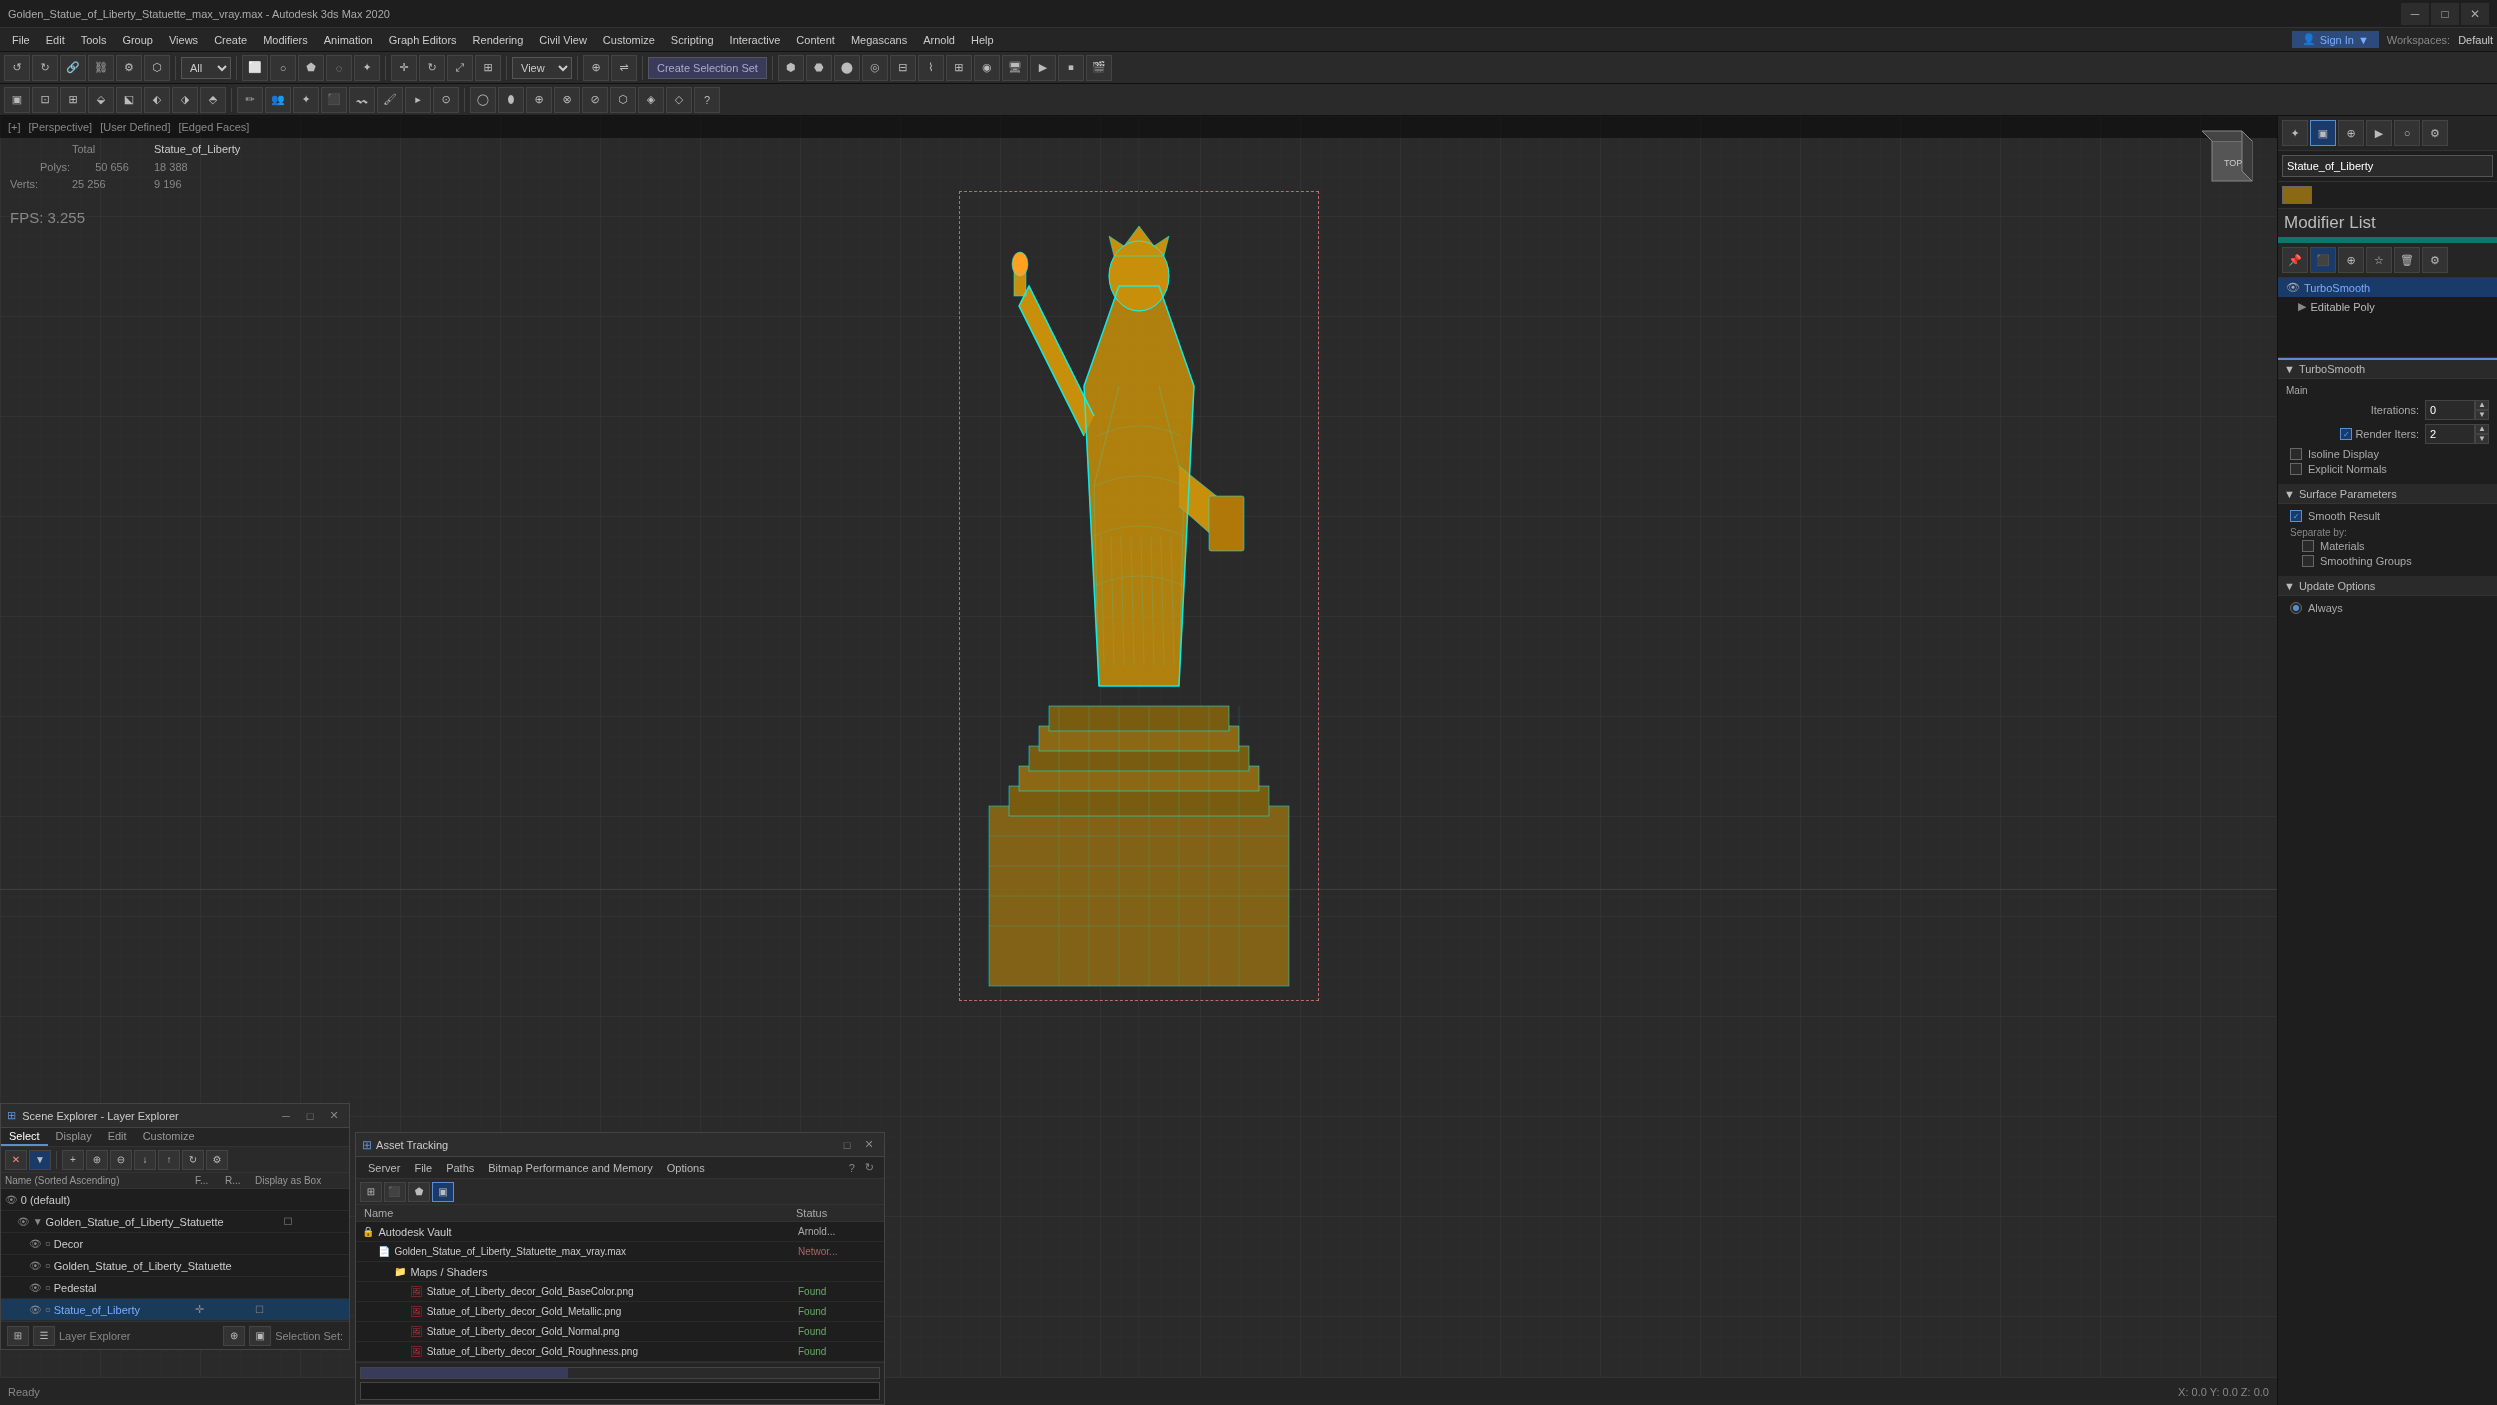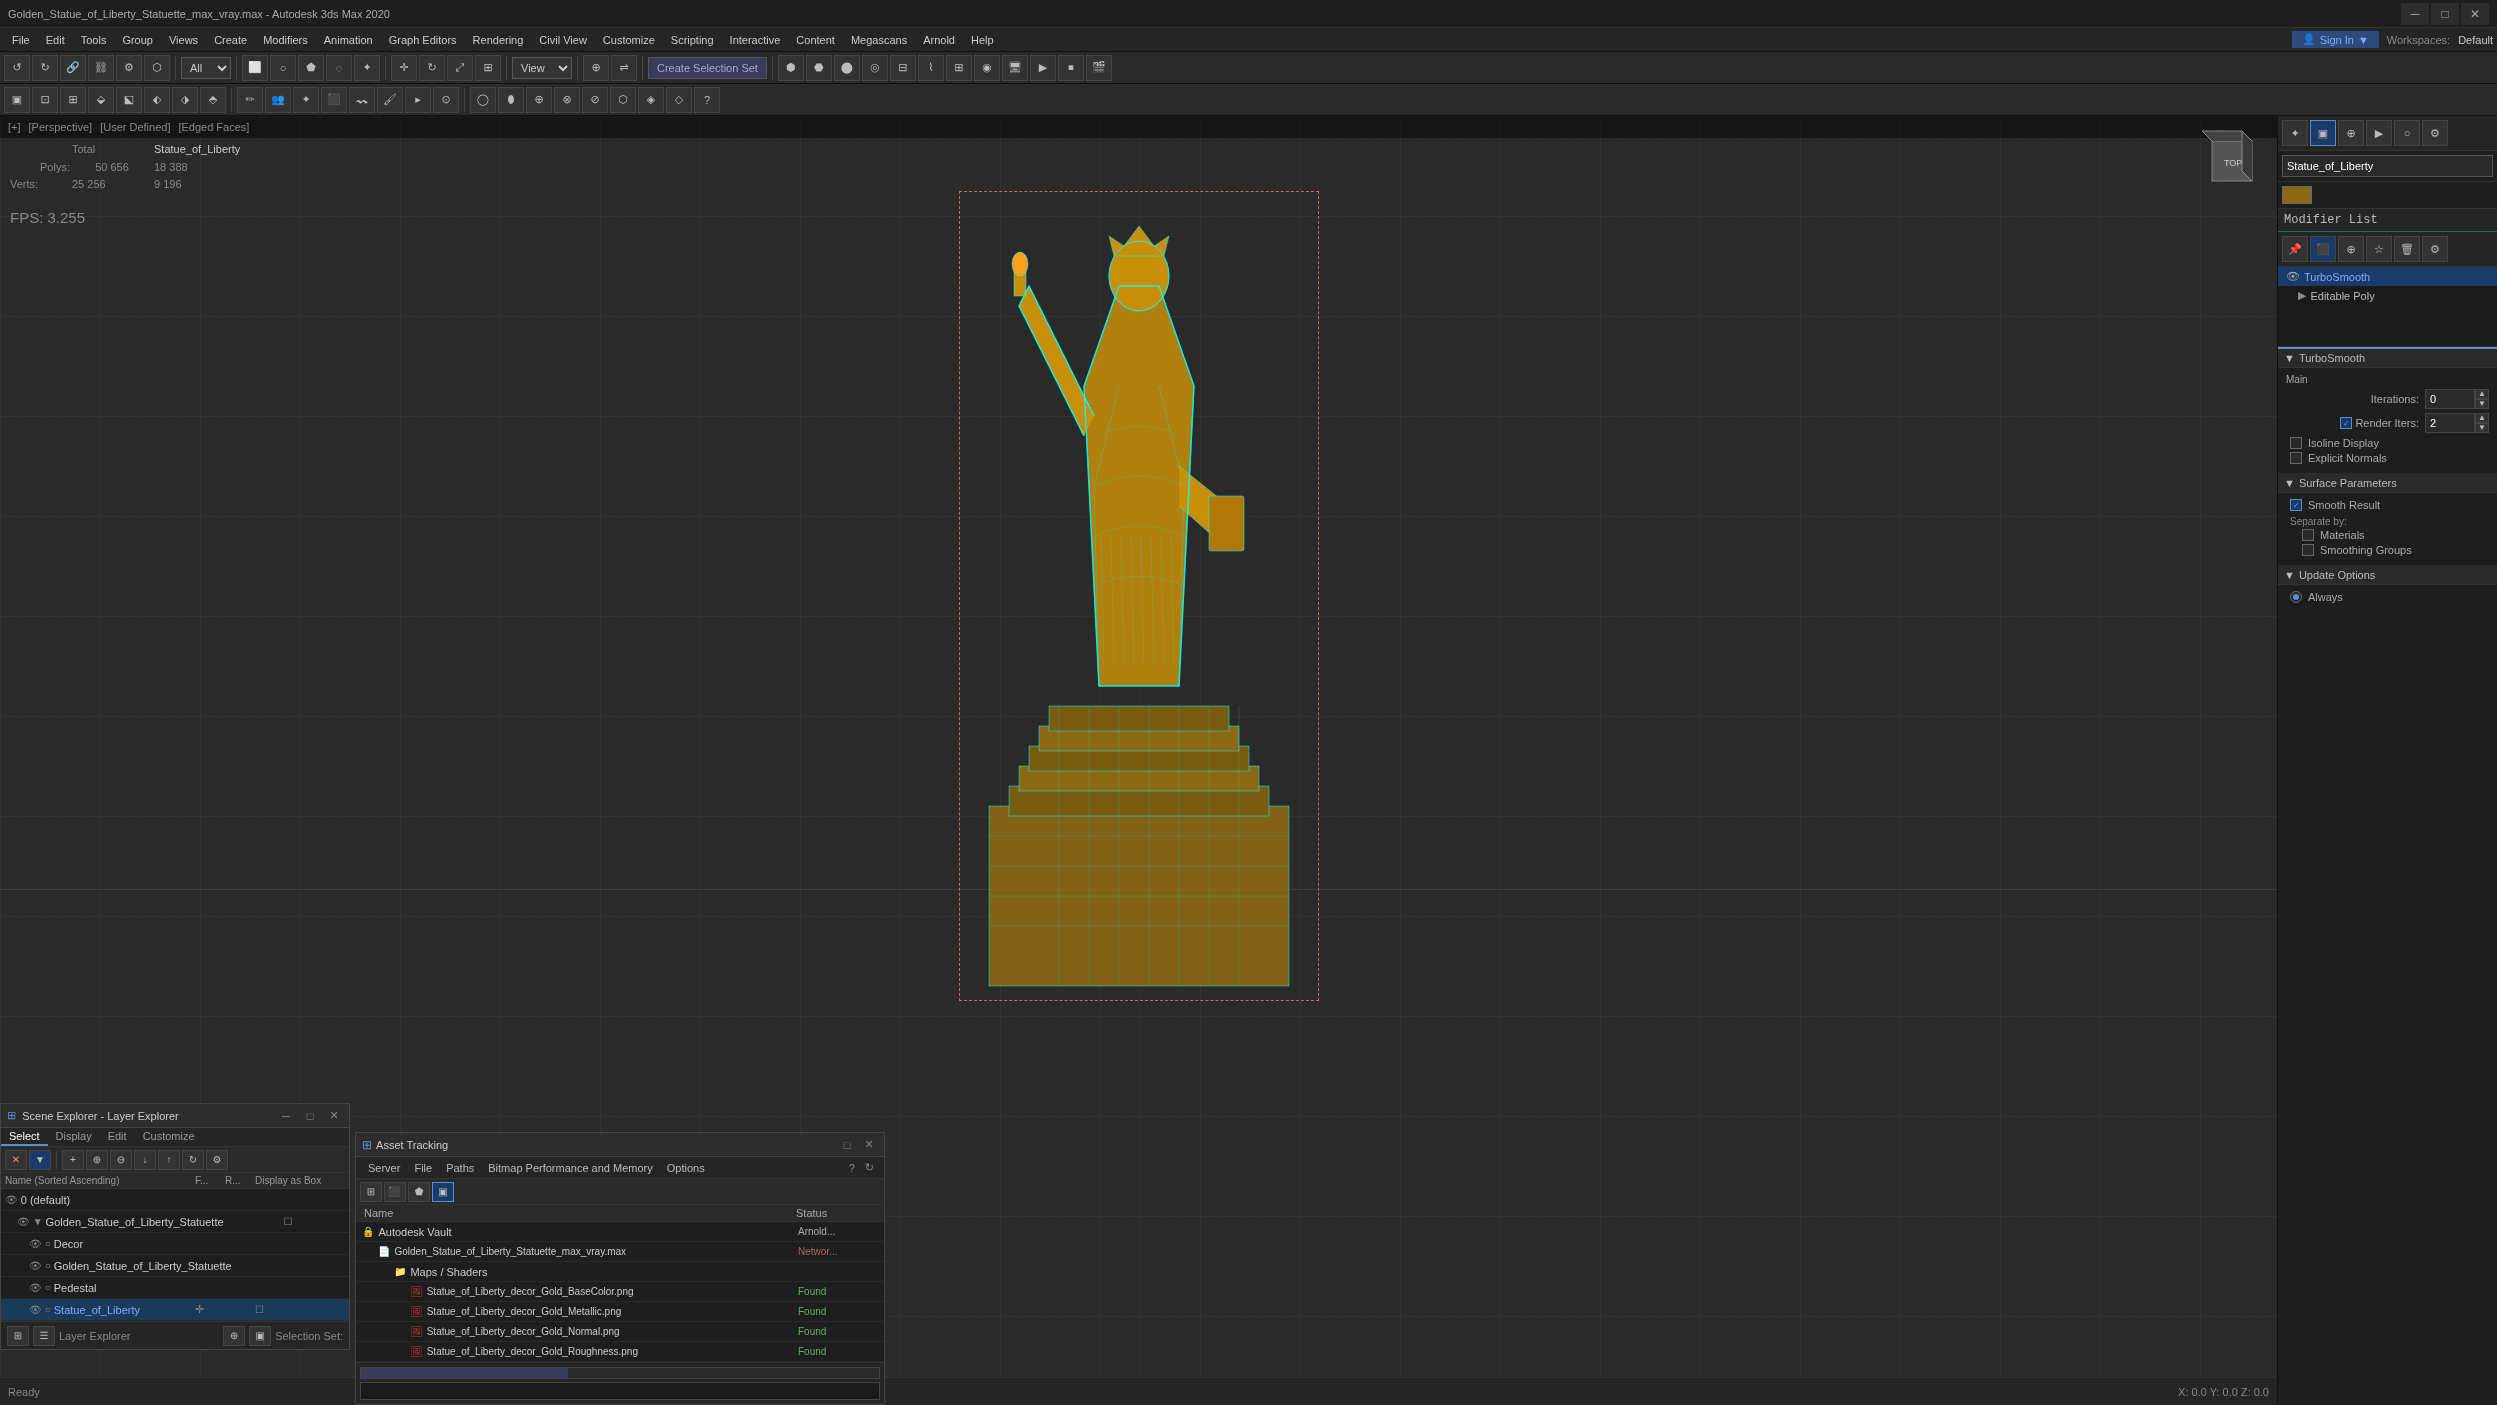--- a/index.html
+++ b/index.html
@@ -48,21 +48,21 @@
     .se-title-text { color: #ccc; font-size: 11px; flex: 1; }
     .se-win-btn { background: none; border: none; color: #888; cursor: pointer; font-size: 11px; width: 18px; height: 18px; display: flex; align-items: center; justify-content: center; }
     .se-toolbar { background: #2a2a2a; height: 26px; display: flex; align-items: center; padding: 0 4px; gap: 2px; border-bottom: 1px solid #333; }
     .se-tab { padding: 2px 8px; color: #999; cursor: pointer; font-size: 11px; border-bottom: 2px solid transparent; }
     .se-tab.active { color: #fff; border-bottom: 2px solid #5a8ecc; }
     .se-tab-bar { display: flex; background: #252525; border-bottom: 1px solid #333; }
     .se-btn { background: #333; border: 1px solid #444; color: #bbb; width: 22px; height: 20px; cursor: pointer; display: flex; align-items: center; justify-content: center; font-size: 10px; }
     .se-content { background: #1e1e1e; }
     .se-bottom { background: #252525; height: 28px; display: flex; align-items: center; padding: 0 6px; gap: 4px; border-top: 1px solid #333; }
     .mod-tool-btn { background: #333; border: 1px solid #444; color: #bbb; width: 26px; height: 26px; cursor: pointer; display: flex; align-items: center; justify-content: center; font-size: 11px; }
-    .modifier-list-label { color: #bbb; font-size: 12px; padding: 4px 6px; background: #252525; border-bottom: 1px solid #0f766e; font-family: Liberation Mono, monospace; }
+    .modifier-list-label { color: #bbb; font-size: 17px; padding: 4px 6px; background: #252525; border-bottom: 6px solid #0f766e; }
     .modifier-list-item { padding: 3px 8px; font-size: 11px; cursor: pointer; display: flex; align-items: center; gap: 4px; }
     .modifier-list-item.active { background: #1a3a6a; color: #7aadff; }
     .modifier-list-item.sub { padding-left: 20px; color: #bbb; }
     .param-row { display: flex; align-items: center; gap: 6px; margin-bottom: 4px; }
     .param-label { color: #aaa; font-size: 11px; flex: 1; text-align: right; }
     .param-value { background: #2a2a2a; border: 1px solid #444; color: #fff; height: 20px; width: 50px; padding: 0 4px; font-size: 11px; display: flex; align-items: center; }
     .param-spinner { display: flex; flex-direction: column; }
     .spin-btn { background: #333; border: 1px solid #444; color: #bbb; width: 14px; height: 10px; cursor: pointer; display: flex; align-items: center; justify-content: center; font-size: 8px; line-height: 1; }
     .checkbox-row { display: flex; align-items: center; gap: 6px; margin-bottom: 3px; padding-left: 4px; }
     .cb { width: 12px; height: 12px; border: 1px solid #666; background: #2a2a2a; display: inline-flex; align-items: center; justify-content: center; color: #4af; font-size: 8px; }

